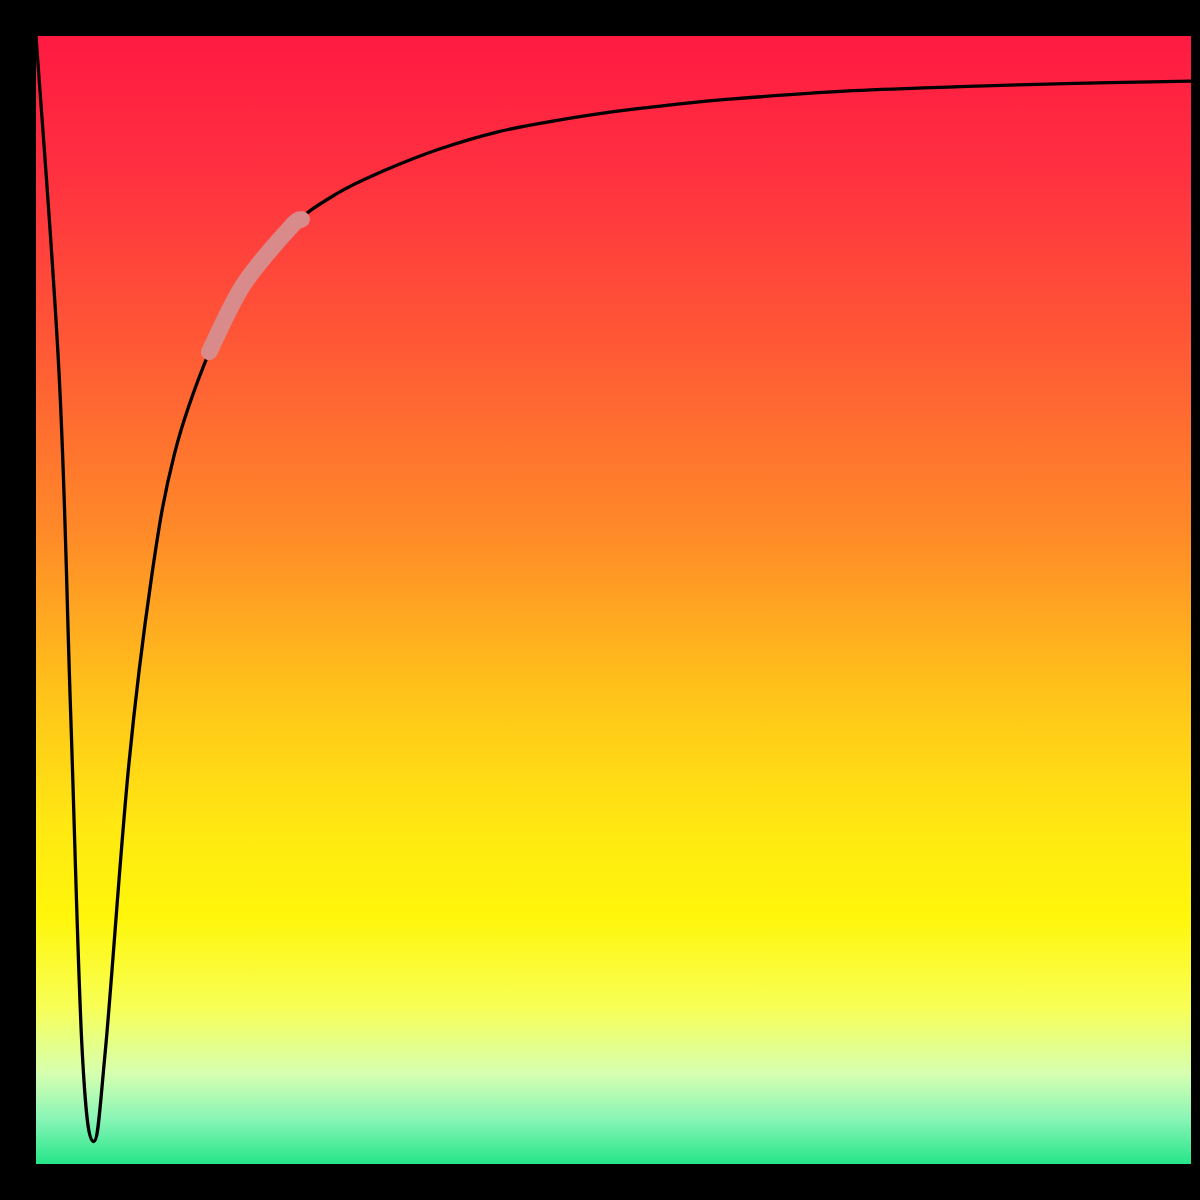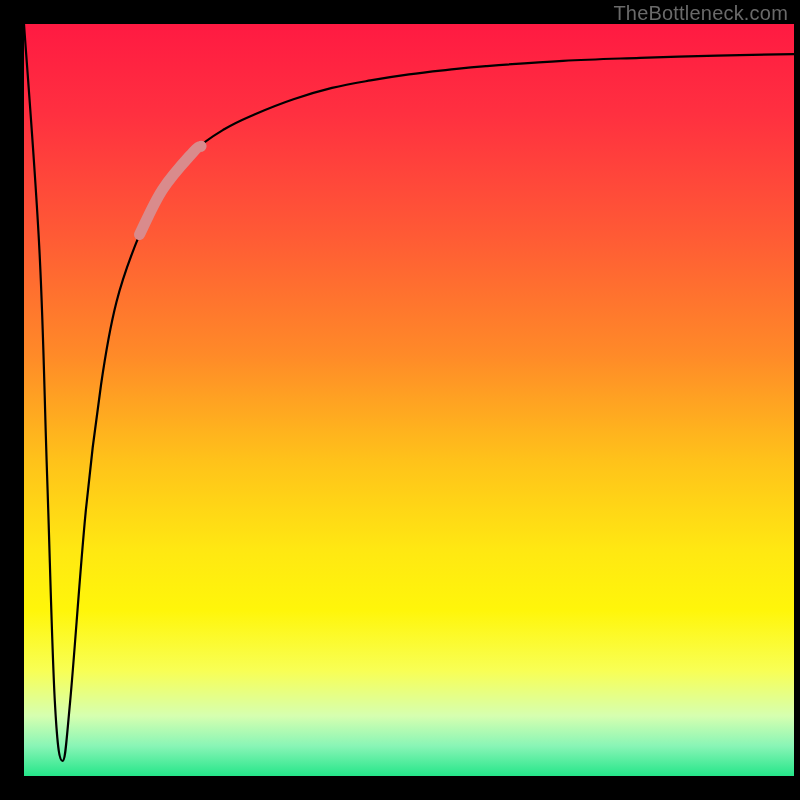--- a/index.html
+++ b/index.html
@@ -69,21 +69,20 @@
     stroke: #d98b8c;
     stroke-width: 11;
     stroke-linecap: round;
   }
 </style>
 </head>
 <body>
 
 <div class="stage">
 
-  <div class="attribution">TheBottleneck.com</div>
 
   <div class="plot-area">
     <svg class="curve" viewBox="0 0 770 752" preserveAspectRatio="none">
       <path class="main-path" d="M 0.0 0.0 C 2.8 40.6, 11.2 144.4, 15.4 225.6 C 19.6 306.8, 20.3 370.0, 23.1 451.2 C 25.9 532.4, 28.0 625.4, 30.8 676.8 C 33.6 728.2, 35.7 737.0, 38.5 737.0 C 41.3 737.0, 42.0 721.5, 46.2 676.8 C 50.4 632.1, 56.1 545.7, 61.6 488.8 C 67.1 431.9, 71.5 398.9, 77.0 361.0 C 82.5 323.1, 85.5 305.3, 92.4 278.2 C 99.3 251.2, 107.2 230.9, 115.5 210.6 C 123.8 190.3, 128.9 180.3, 138.6 165.4 C 148.3 150.6, 158.3 138.7, 169.4 127.8 C 180.5 117.0, 189.1 112.0, 200.2 105.3 C 211.3 98.5, 218.5 95.7, 231.0 90.2 C 243.5 84.8, 255.6 79.9, 269.5 75.2 C 283.4 70.5, 294.1 67.3, 308.0 63.9 C 321.9 60.5, 332.6 58.8, 346.5 56.4 C 360.4 54.0, 371.1 52.3, 385.0 50.4 C 398.9 48.5, 409.6 47.4, 423.5 45.9 C 437.4 44.4, 441.2 43.7, 462.0 42.1 C 482.8 40.5, 511.3 38.3, 539.0 36.8 C 566.7 35.4, 588.3 34.8, 616.0 33.8 C 643.7 32.9, 665.3 32.3, 693.0 31.6 C 720.7 30.9, 756.1 30.4, 770.0 30.1"></path>
       <path class="highlight-path" d="M 115.5 210.6 C 119.7 202.4, 128.9 180.3, 138.6 165.4 C 148.3 150.6, 162.5 135.6, 169.4 127.8 C 176.3 120.1, 175.7 123.2, 177.1 122.2"></path>
     </svg>
   </div>
 
 </div>
 

